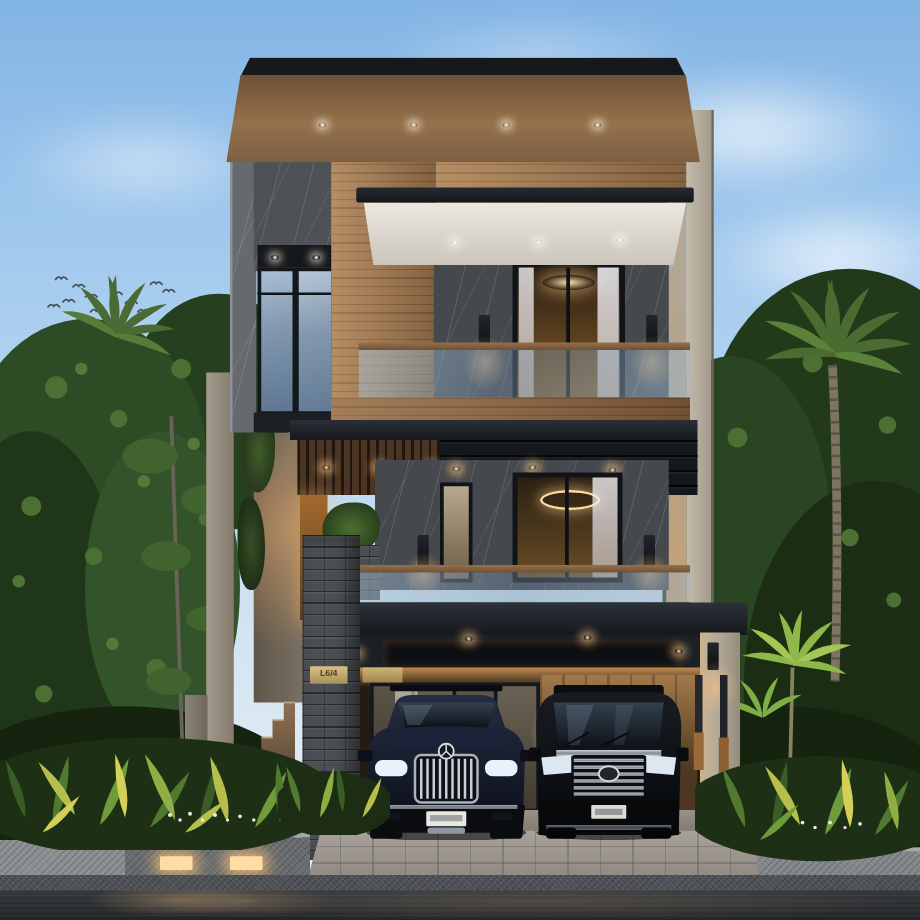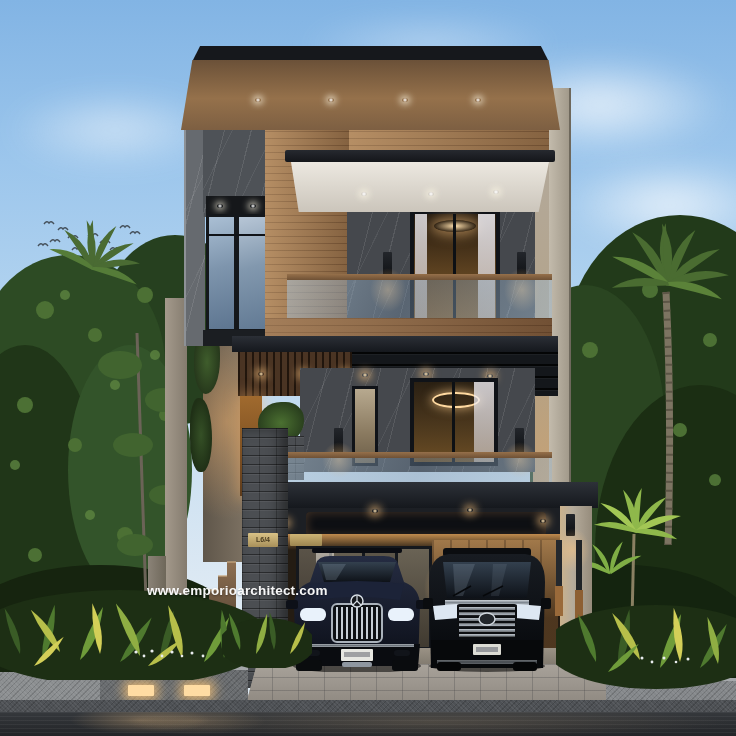--- a/index.html
+++ b/index.html
@@ -468,15 +468,14 @@
     </g>
     <g fill="#e9ecef">
       <circle cx="86" cy="66" r="1.5"></circle>
         <circle cx="96" cy="70" r="1.4"></circle>
         <circle cx="108" cy="66" r="1.5"></circle>
       <circle cx="120" cy="70" r="1.3"></circle>
         <circle cx="132" cy="67" r="1.5"></circle>
     </g>
   </svg>
 
-  <div id="watermark">www.emporioarchitect.com</div>
 
 </div>
 
 </body></html>

